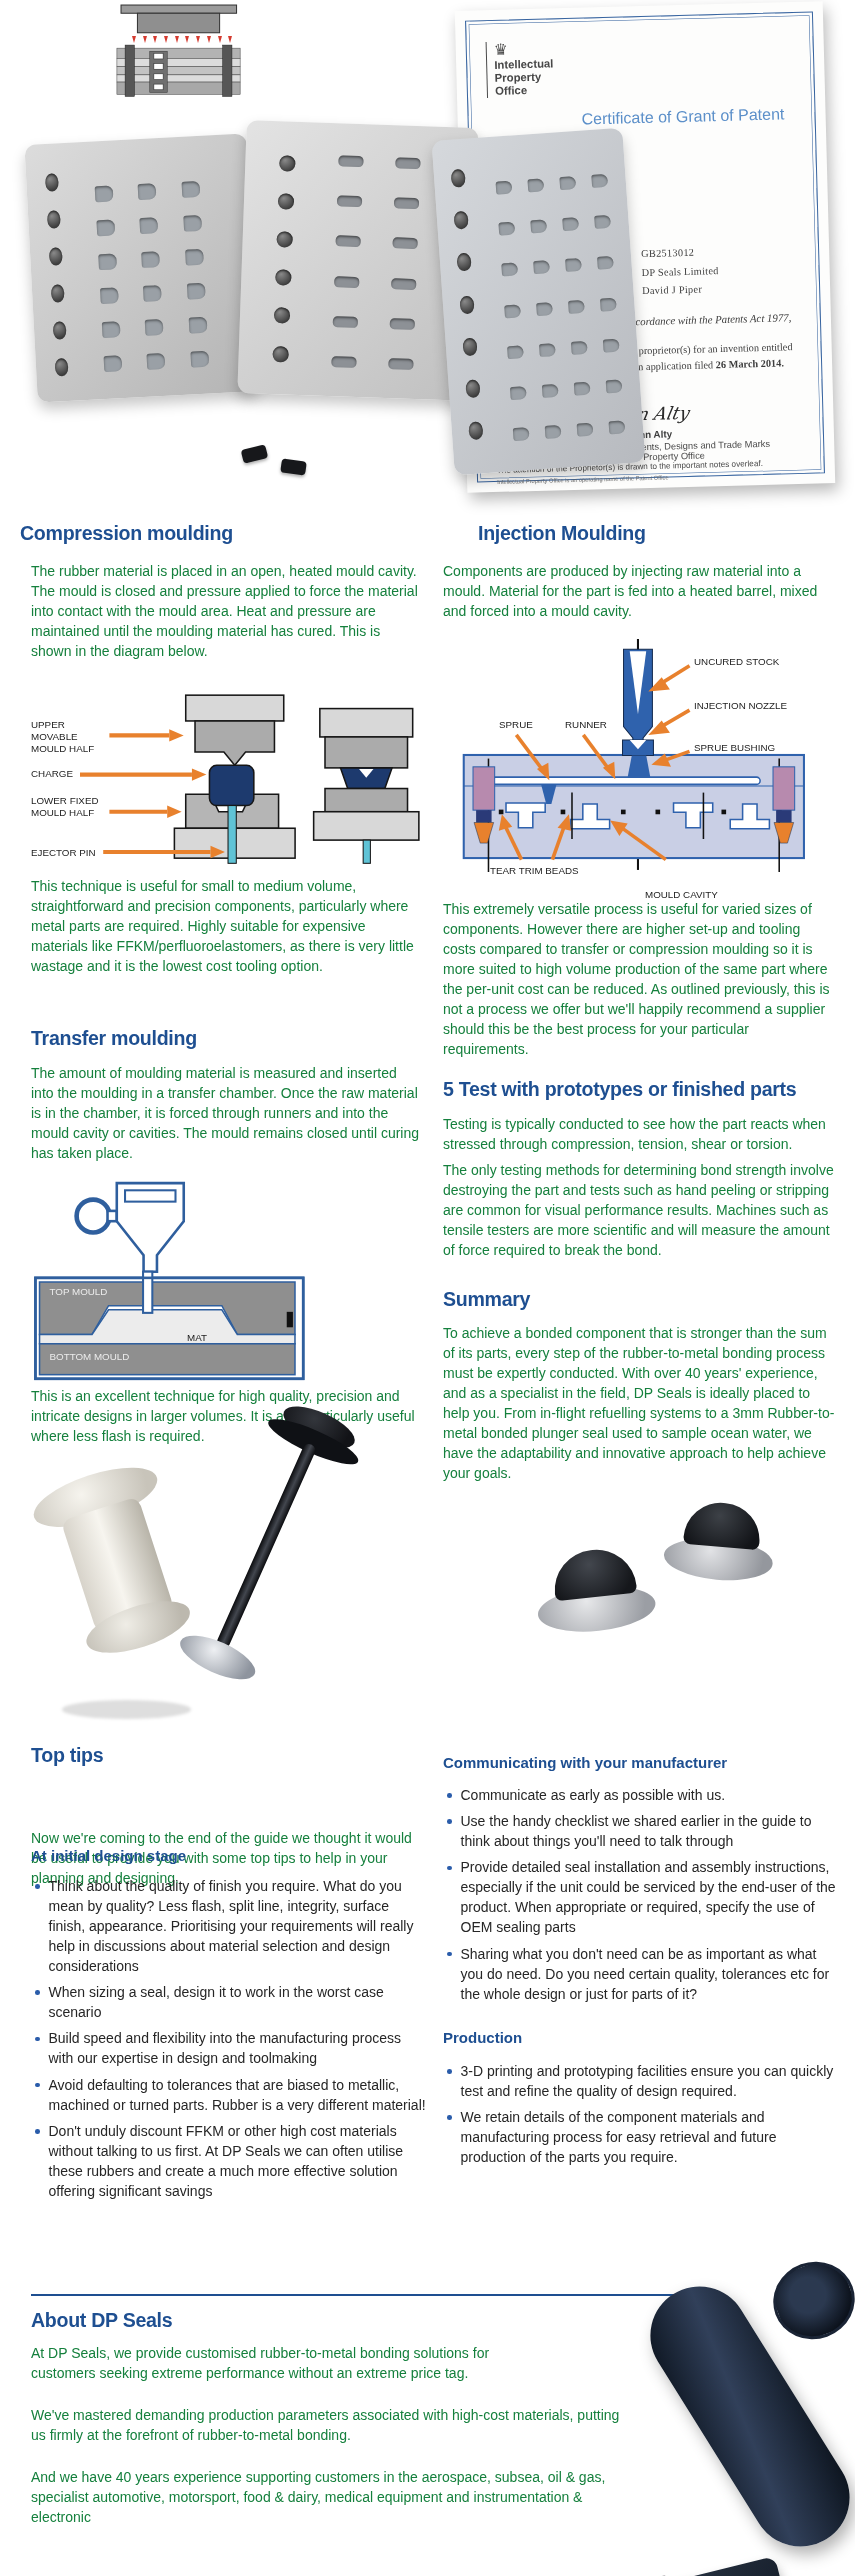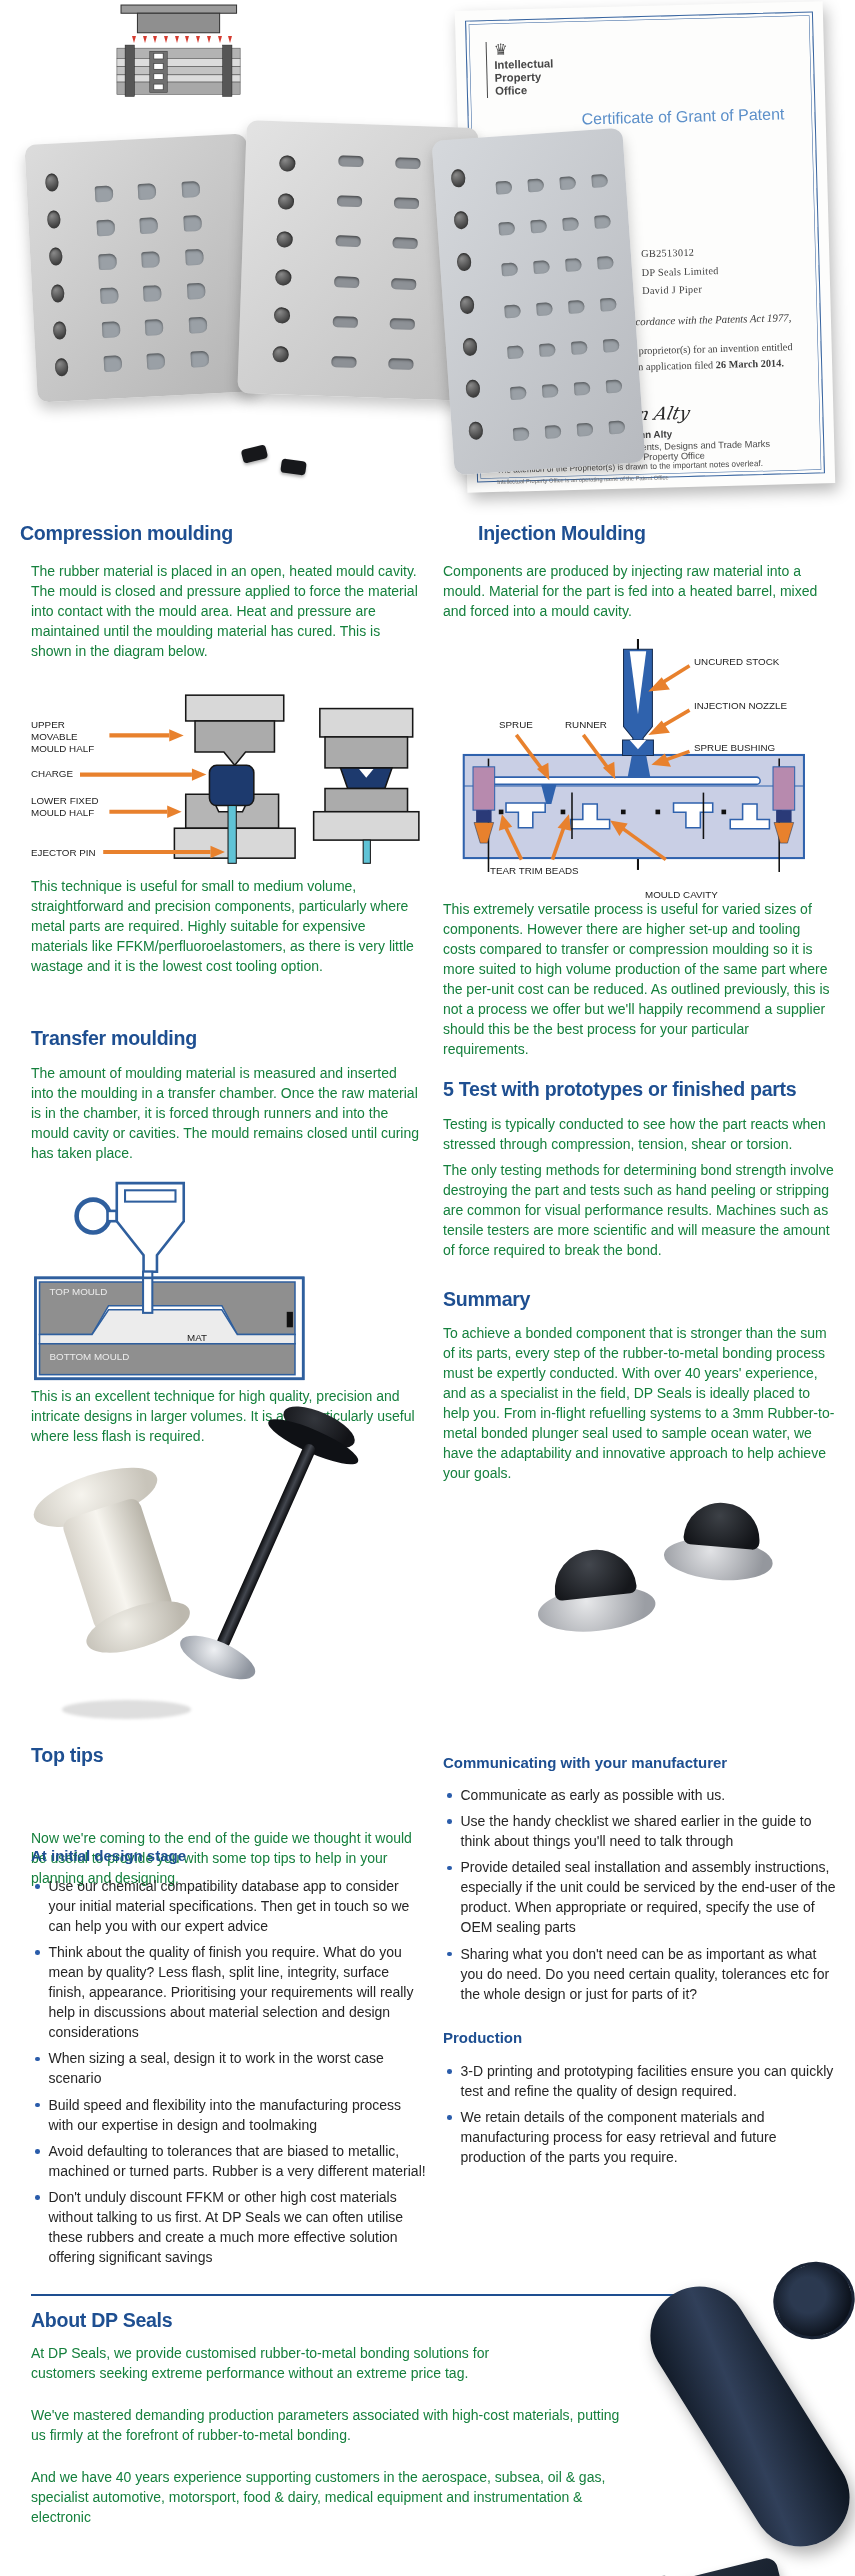--- a/index.html
+++ b/index.html
@@ -388,21 +388,20 @@
     <div class="abs" style="left:129px;top:10.3px;width:124px;height:103px;transform:rotate(5deg);">
       <div class="ell" style="left:5.2px;top:45px;width:109px;height:41px;background:radial-gradient(circle at 42% 30%,#e2e3e6,#94979d 78%);"></div>
       <div class="abs" style="left:23px;top:9.3px;width:76px;height:44px;border-radius:38px 38px 7.2px 7.2px;background:radial-gradient(circle at 45% 30%,#3d4147,#121418 80%);"></div>
     </div>
   </div>
 
   <div class="abs h-big" style="left:31px;top:1744px;">Top tips</div>
   <div class="abs body-p" style="left:31px;top:1780px;width:392px;margin-top:48px;">Now we're coming to the end of the guide we thought it would be useful to provide you with some top tips to help in your planning and designing.</div>
   <div class="abs h-sub" style="left:31px;top:1847px;">At initial design stage</div>
   <ul class="blist abs" style="left:31px;top:1876px;width:397px;">
-    <li>Use our chemical compatibility database app to consider your initial material specifications. Then get in touch so we can help you with our expert advice</li>
     <li>Think about the quality of finish you require. What do you mean by quality? Less flash, split line, integrity, surface finish, appearance. Prioritising your requirements will really help in discussions about material selection and design considerations</li>
     <li>When sizing a seal, design it to work in the worst case scenario</li>
     <li>Build speed and flexibility into the manufacturing process with our expertise in design and toolmaking</li>
     <li>Avoid defaulting to tolerances that are biased to metallic, machined or turned parts. Rubber is a very different material!</li>
     <li>Don't unduly discount FFKM or other high cost materials without talking to us first. At DP Seals we can often utilise these rubbers and create a much more effective solution offering significant savings</li>
   </ul>
 
   <div class="abs h-sub" style="left:443px;top:1754px;">Communicating with your manufacturer</div>
   <ul class="blist abs" style="left:443px;top:1785px;width:397px;">
     <li>Communicate as early as possible with us.</li>

